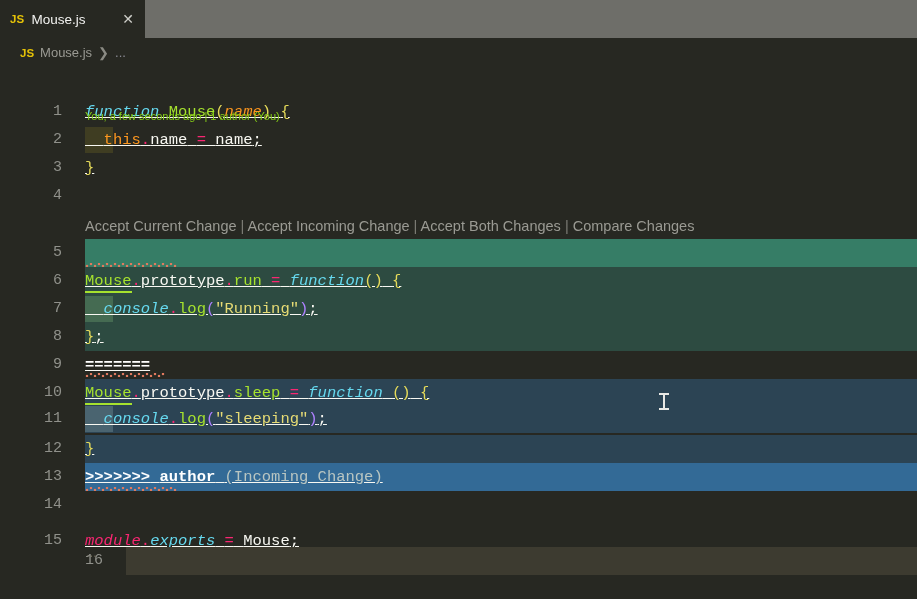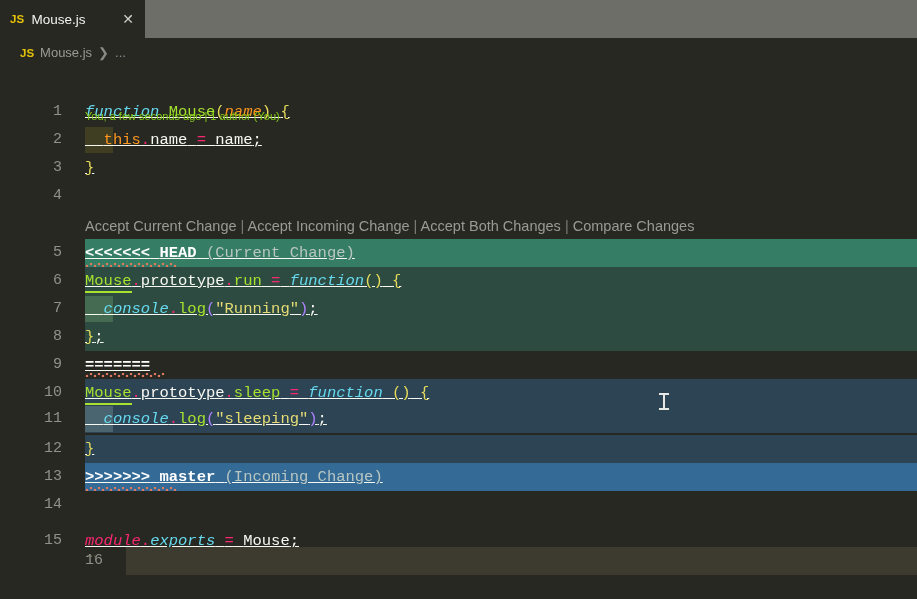--- a/index.html
+++ b/index.html
@@ -175,21 +175,20 @@
 
     <div class="row" style="top:115px;">
       <span class="lineno">4</span>
     </div>
 
     <div class="codelens" style="top:146px;"><span class="cl-link">Accept Current Change</span><span class="cl-sep"> | </span><span class="cl-link">Accept Incoming Change</span><span class="cl-sep"> | </span><span class="cl-link">Accept Both Changes</span><span class="cl-sep"> | </span><span class="cl-link">Compare Changes</span></div>
 
     <div class="row" style="top:172px;">
       <div class="rowbg" style="background:#367d66;"></div>
       <span class="lineno">5</span>
-      <span class="code"><span class="t-marker">&lt;&lt;&lt;&lt;&lt;&lt;&lt;</span> <span class="t-ref">HEAD</span> <span class="t-note">(Current Change)</span></span>
       <span class="squiggle" style="left:85px; width:92px; bottom:0px;"></span>
     </div>
 
     <div class="row" style="top:200px;">
       <div class="rowbg" style="background:#2d4b41;"></div>
       <span class="lineno">6</span>
       <span class="code"><span class="t-fn sym-underline">Mouse</span><span class="t-op">.</span><span class="t-white">prototype</span><span class="t-op">.</span><span class="t-fn">run</span> <span class="t-op">=</span> <span class="t-kw">function</span><span class="t-paren">()</span> <span class="t-brace">{</span></span>
     </div>
 
     <div class="row" style="top:228px;">
@@ -226,21 +225,21 @@
 
     <div class="row" style="top:368px;">
       <div class="rowbg" style="background:#2c4454;"></div>
       <span class="lineno">12</span>
       <span class="code"><span class="t-brace">}</span></span>
     </div>
 
     <div class="row" style="top:396px;">
       <div class="rowbg" style="background:#336a96;"></div>
       <span class="lineno">13</span>
-      <span class="code"><span class="t-marker">&gt;&gt;&gt;&gt;&gt;&gt;&gt;</span> <span class="t-ref">master</span> <span class="t-note">(Incoming Change)</span></span>
+      <span class="code"><span class="t-marker">&gt;&gt;&gt;&gt;&gt;&gt;&gt;</span> <span class="t-ref">author</span> <span class="t-note">(Incoming Change)</span></span>
       <span class="squiggle" style="left:85px; width:92px; bottom:0px;"></span>
     </div>
 
     <div class="row" style="top:424px;">
       <span class="lineno">14</span>
     </div>
 
     <div class="row" style="top:452px;margin-top:8px;">
       <span class="lineno">15</span>
       <span class="code"><span class="t-mod">module</span><span class="t-op">.</span><span class="t-exp">exports</span> <span class="t-op">=</span> <span class="t-white">Mouse</span><span class="t-punc">;</span></span>

